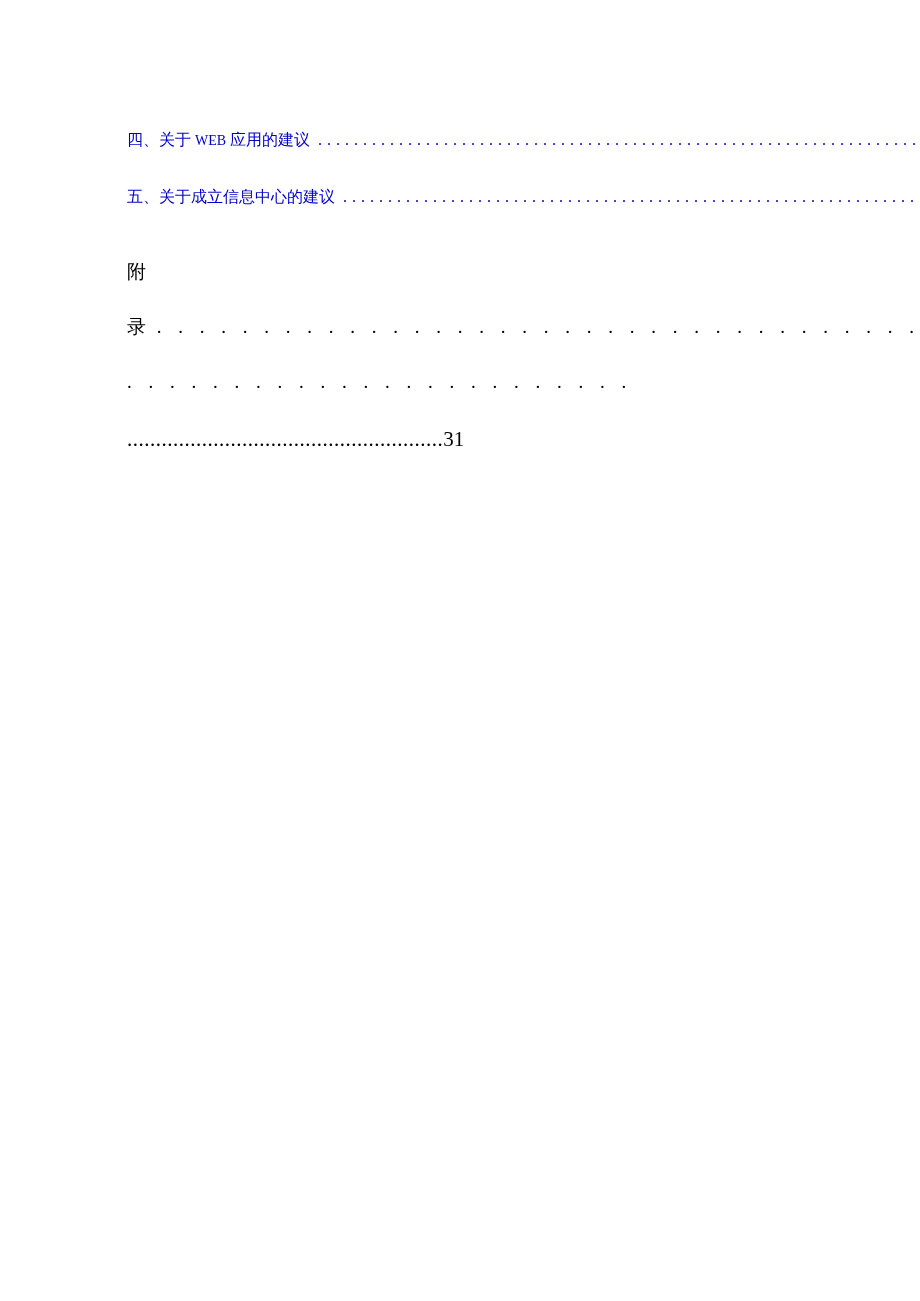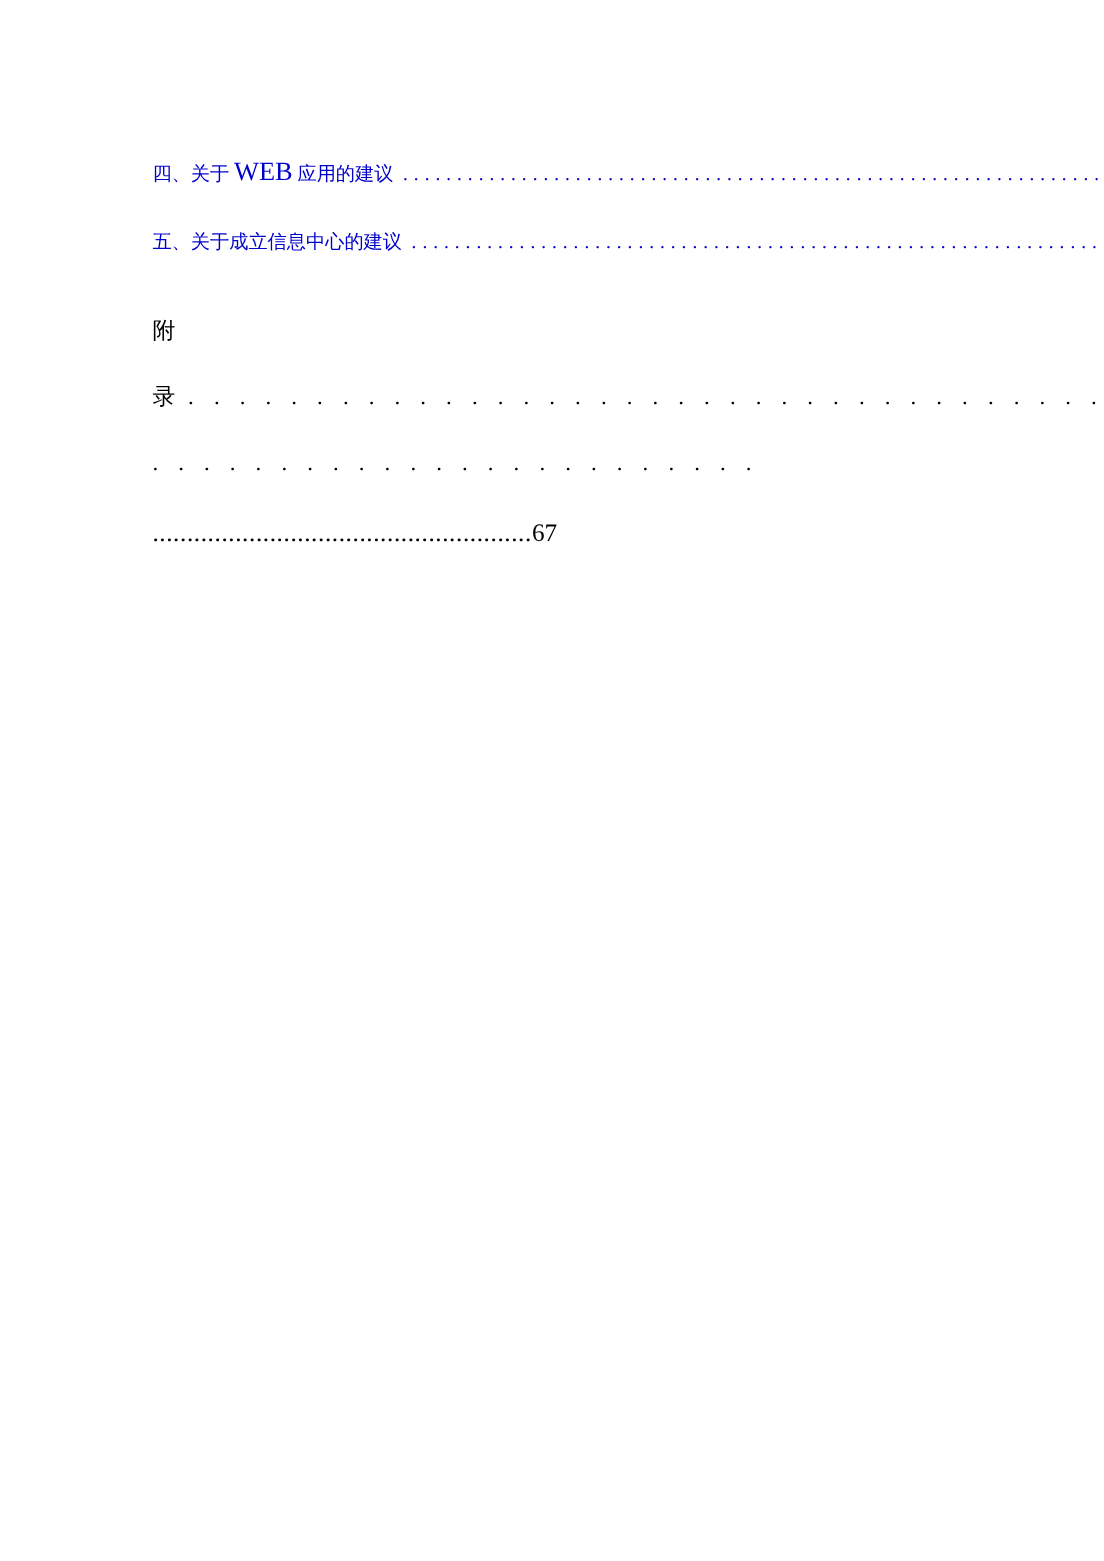--- a/index.html
+++ b/index.html
@@ -22,21 +22,21 @@
     }
     .toc-link {
       color: #0000cc;
       font-size: 16px;
       font-family: "SimSun", serif;
       flex-shrink: 0;
     }
     .toc-link.underline {
     }
     .toc-link .big {
-      font-size: 22px;
+      font-size: 14px;
       font-family: "Times New Roman", serif;
     }
     .dots {
       flex: 1;
       color: #0000cc;
       font-size: 16px;
       letter-spacing: 5px;
       padding-left: 8px;
       overflow: hidden;
       text-overflow: clip;
@@ -82,16 +82,16 @@
   </div>
 
   <div class="toc-line">
     <span class="toc-link underline">五、关于成立信息中心的建议</span>
     <span class="dots"></span>
   </div>
 
   <div class="appendix-block">
     <div><span class="char">附</span></div>
     <div><span class="char">录</span><span class="appendix-dots1"> . . . . . . . . . . . . . . . . . . . . . . . . . . . . . . . . . . . . . . . . . . . . . . . . . . . . . . . . . . . .</span></div>
-    <div class="appendix-line3"><span class="fine-dots">.......................................................</span><span>67</span></div>
+    <div class="appendix-line3"><span class="fine-dots">.......................................................</span><span>31</span></div>
   </div>
 
 </div>
 
 </body></html>

